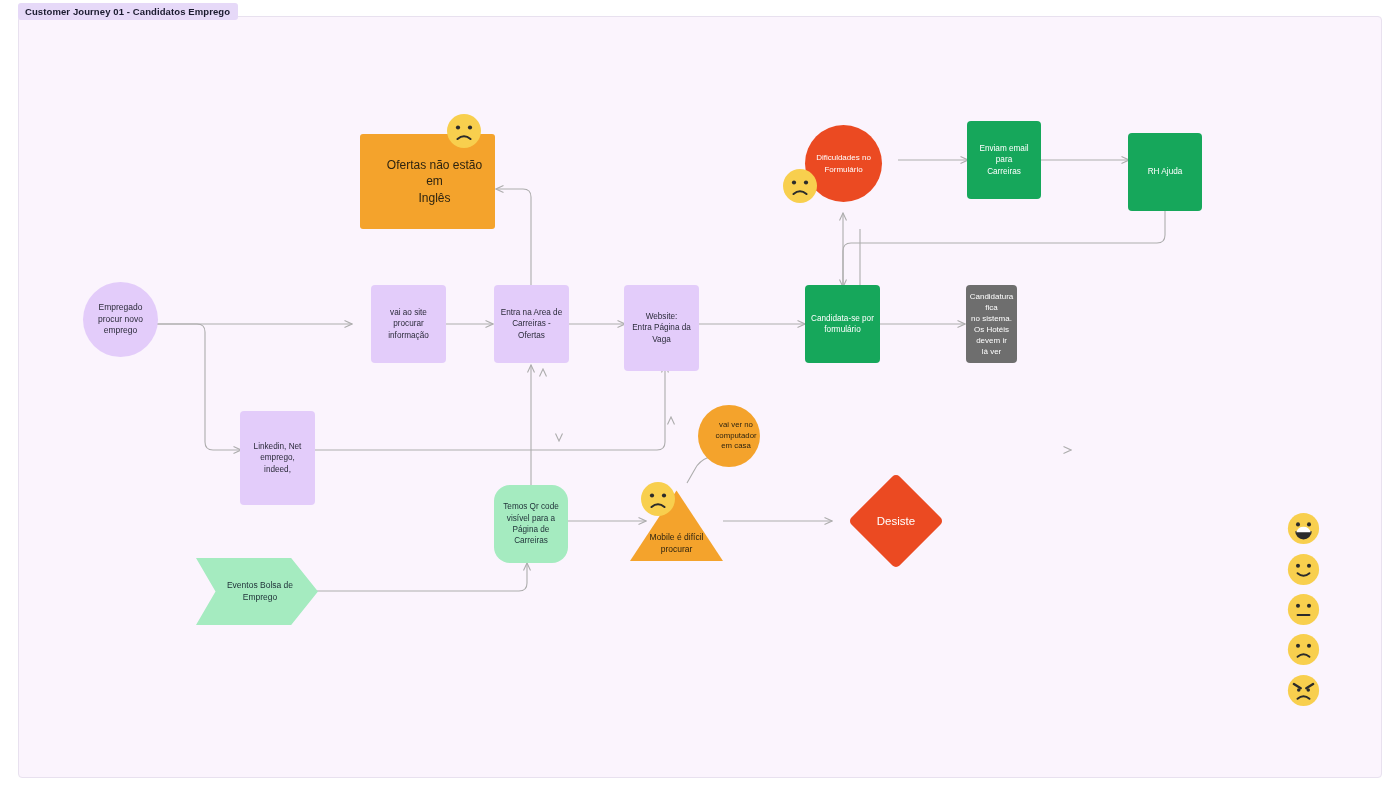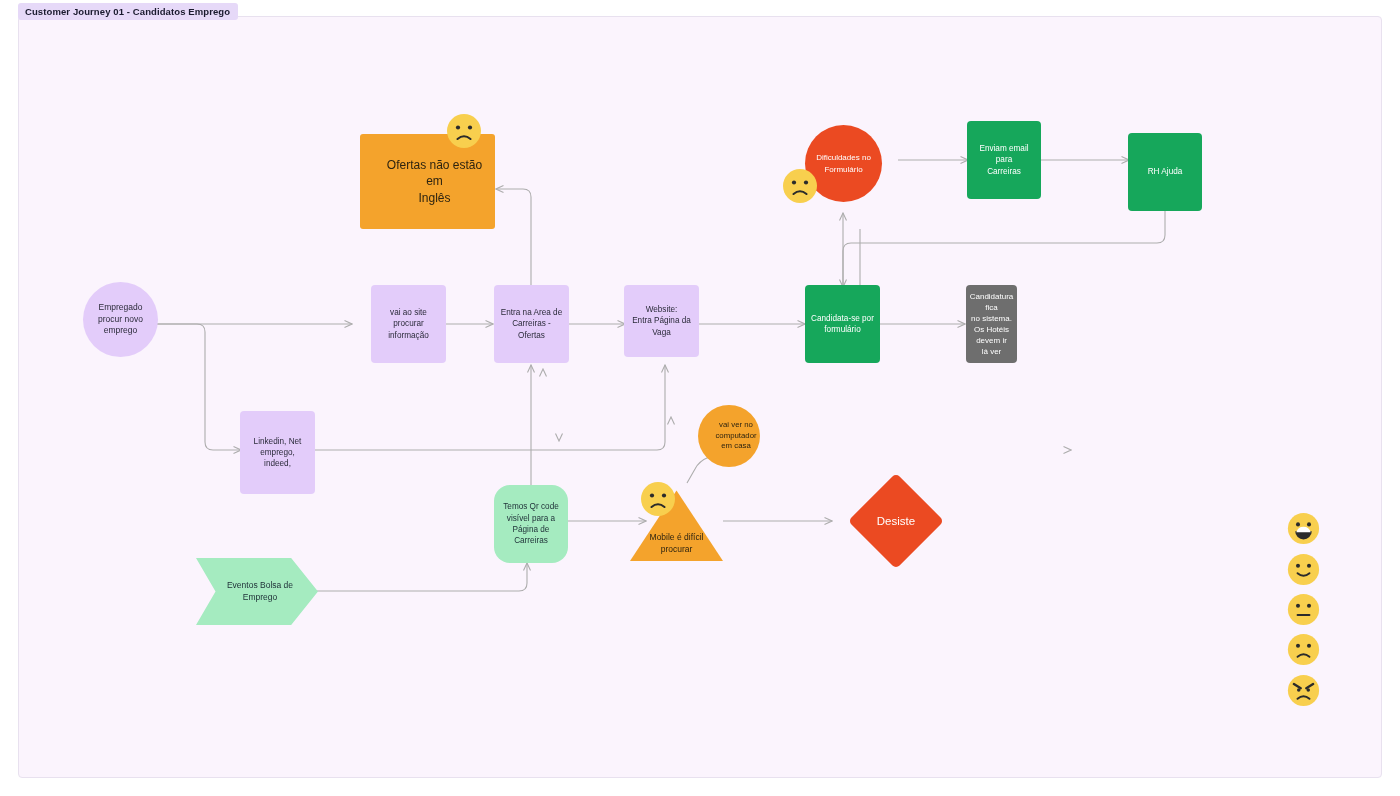--- a/index.html
+++ b/index.html
@@ -176,31 +176,31 @@
       <span class="lbl">Empregado
 procur novo
 emprego</span>
     </div>
 
     <div class="node n-rect n-purple" style="left:334px; top:268px; width:75px; height:78px; font-size:8.2px;margin-left:18px;">
       <span class="lbl">vai ao site procurar
 informação</span>
     </div>
 
-    <div class="node n-rect n-purple" style="left:221px; top:394px; width:75px; height:83px; font-size:8.2px;">
+    <div class="node n-rect n-purple" style="left:221px; top:394px; width:75px; height:94px; font-size:8.2px;">
       <span class="lbl">Linkedin, Net
 emprego, indeed,</span>
     </div>
 
     <div class="node n-rect n-purple" style="left:475px; top:268px; width:75px; height:78px; font-size:8.2px;">
       <span class="lbl">Entra na Area de
 Carreiras - Ofertas</span>
     </div>
 
-    <div class="node n-rect n-purple" style="left:605px; top:268px; width:75px; height:72px; font-size:8.2px;">
+    <div class="node n-rect n-purple" style="left:605px; top:268px; width:75px; height:86px; font-size:8.2px;">
       <span class="lbl">Website:
 Entra Página da
 Vaga</span>
     </div>
 
     <div class="node n-rect n-green" style="left:786px; top:268px; width:75px; height:78px; font-size:8.2px;">
       <span class="lbl">Candidata-se por
 formulário</span>
     </div>
 

